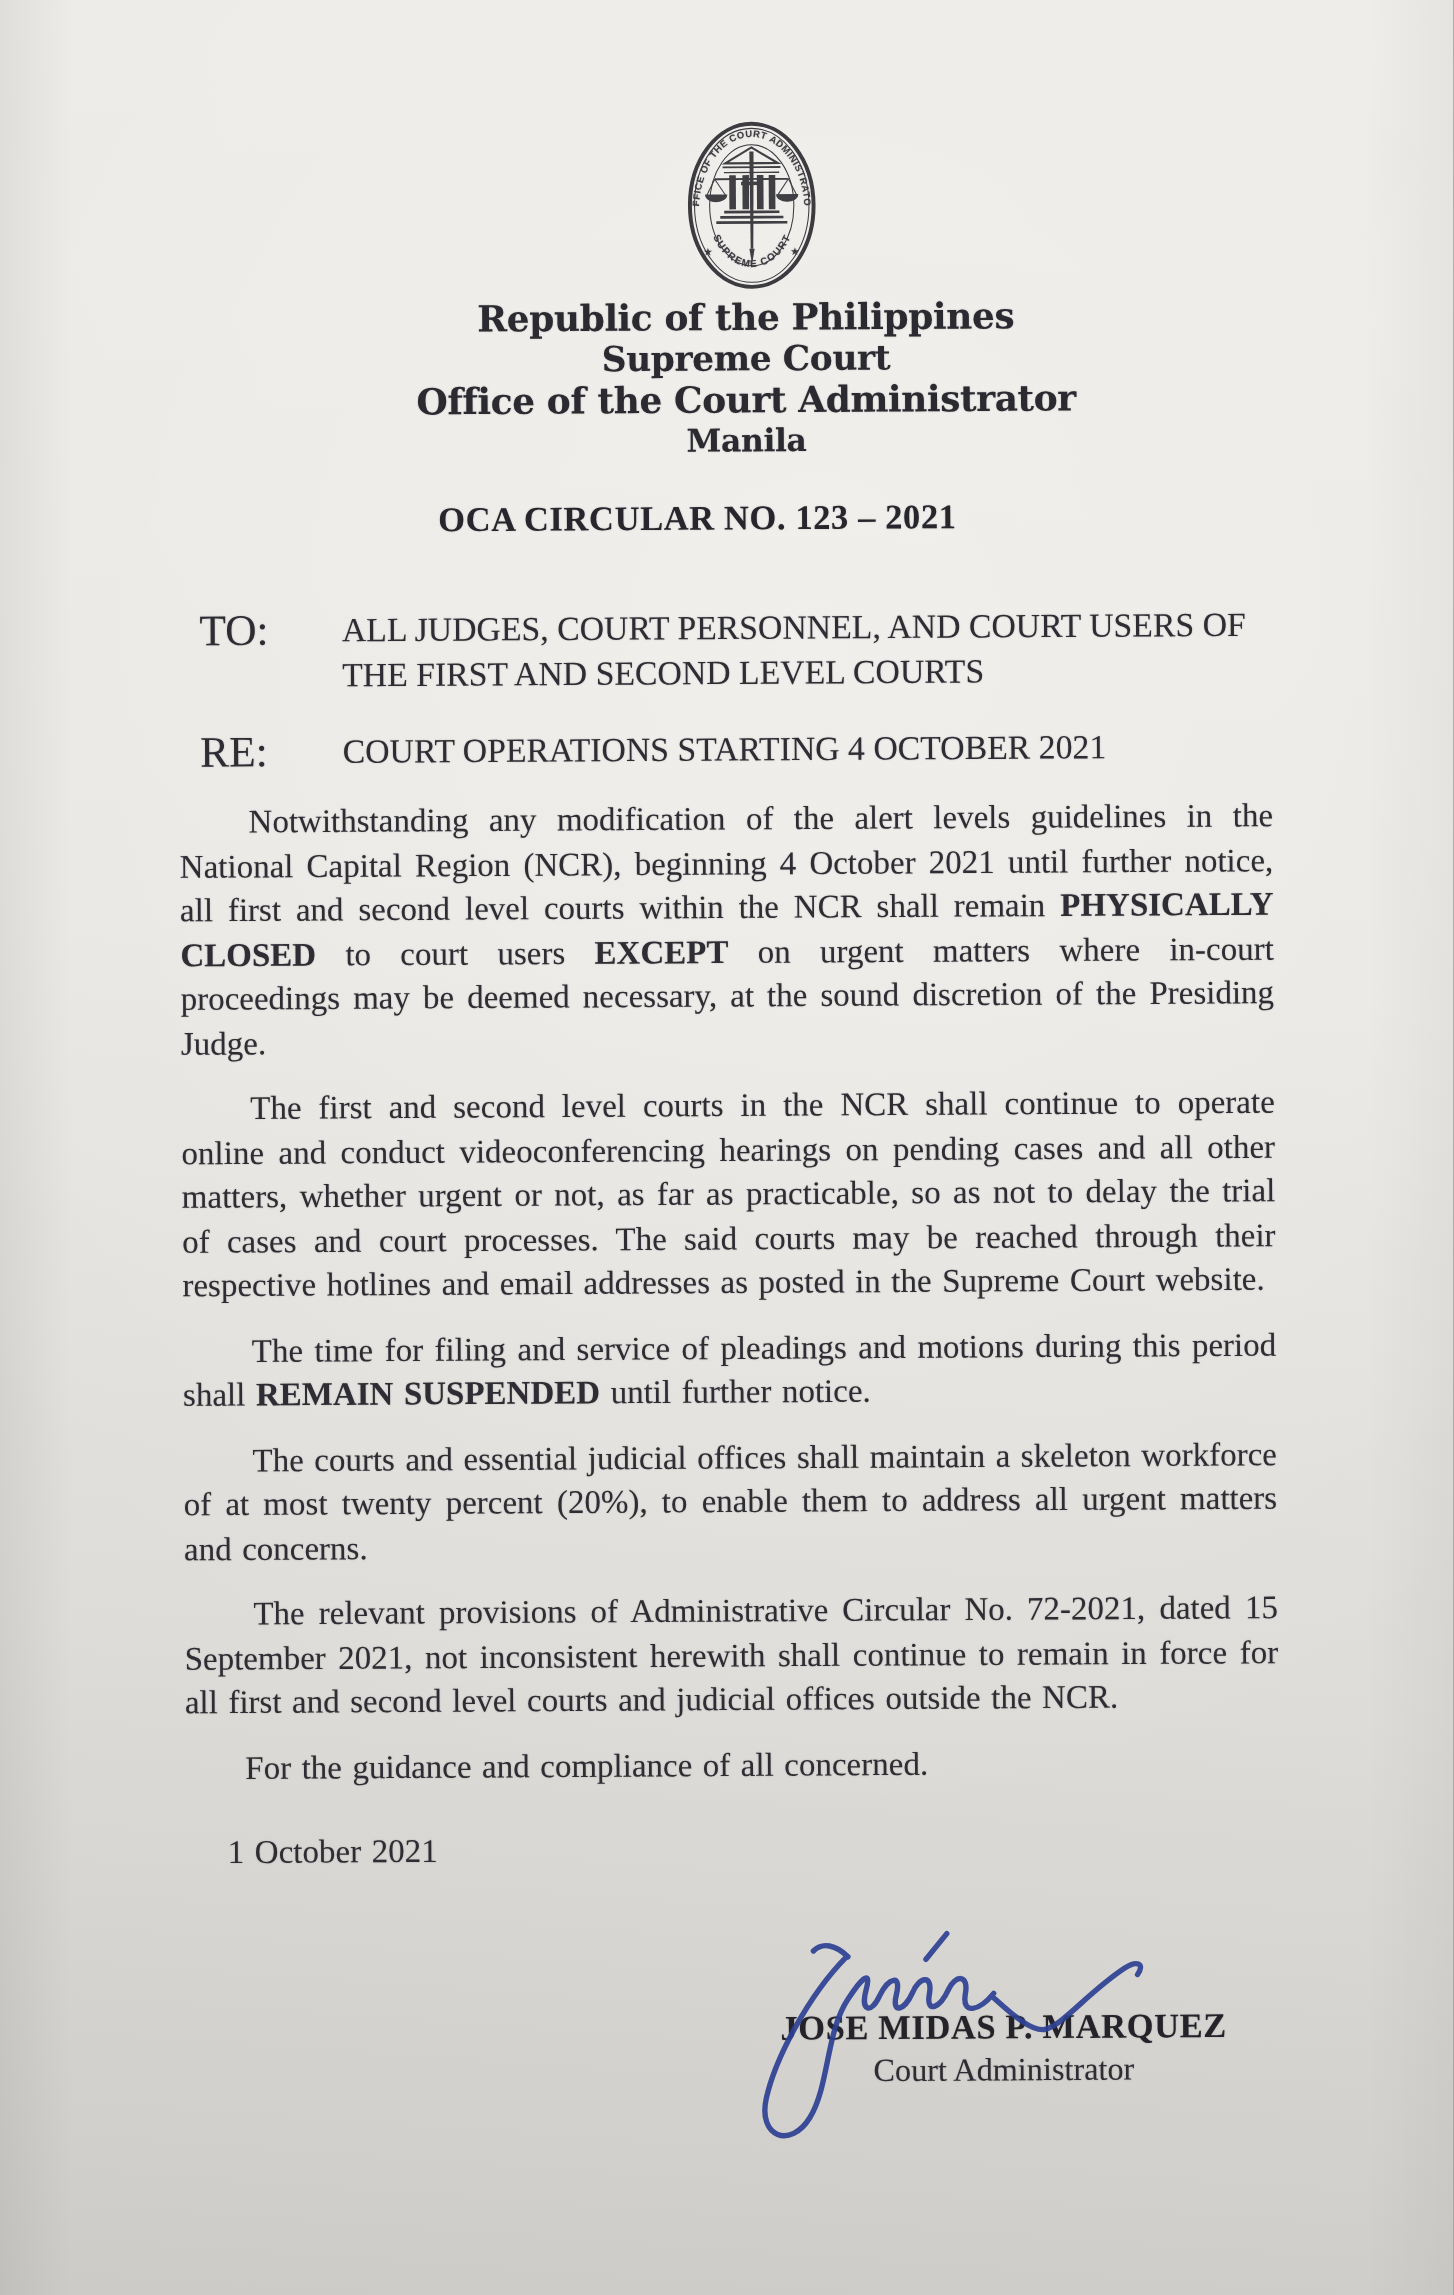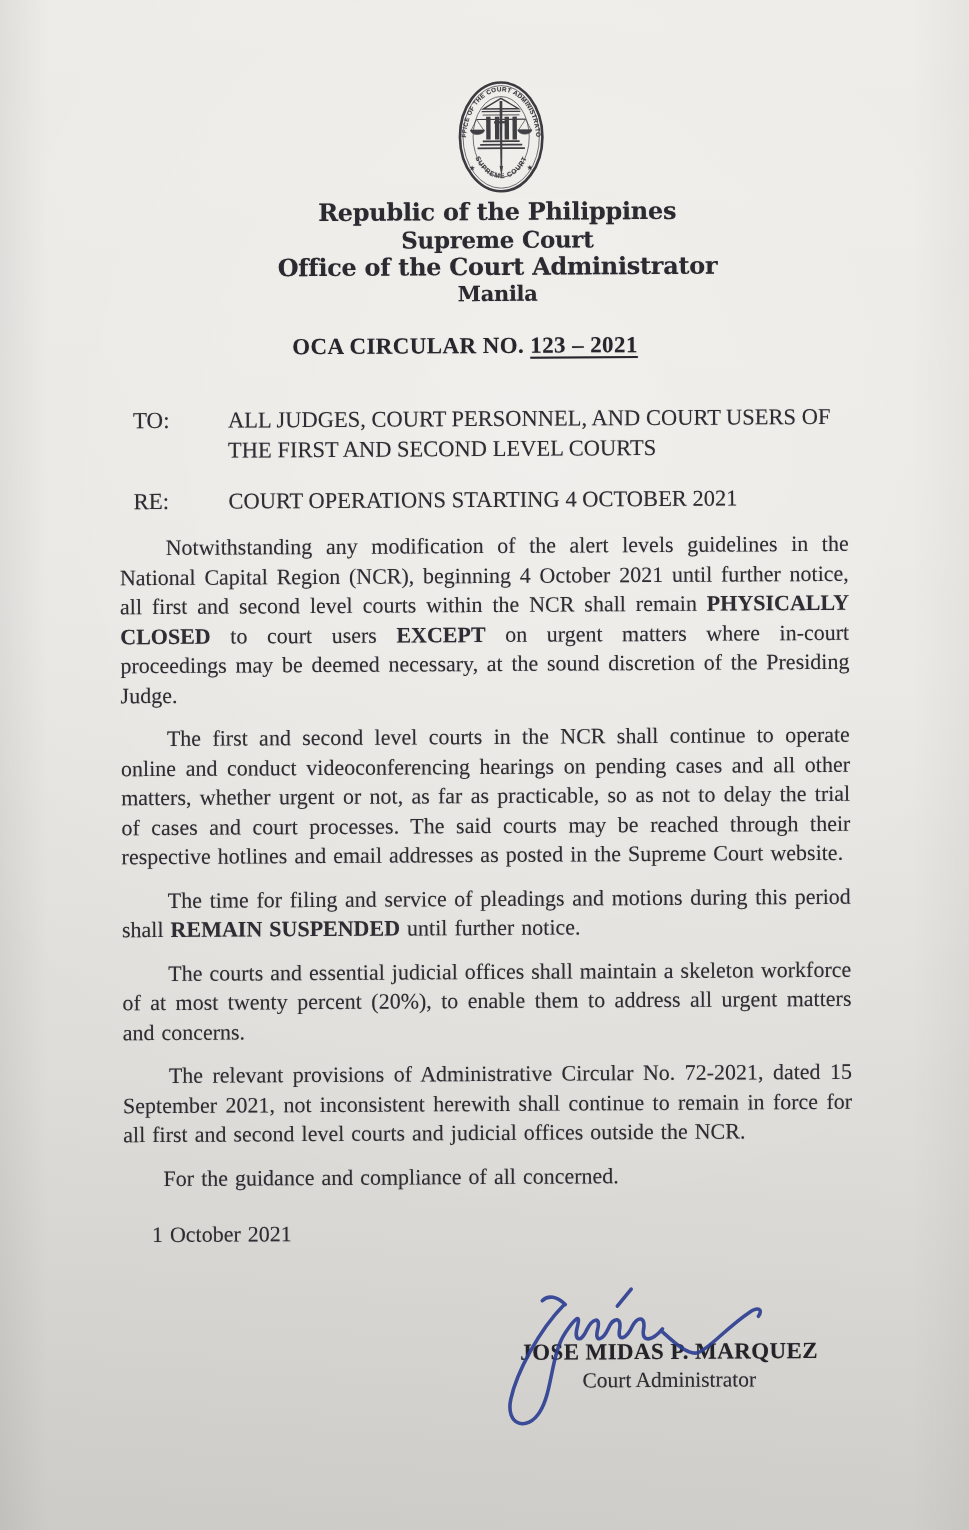--- a/index.html
+++ b/index.html
@@ -22,26 +22,26 @@
   .letterhead{position:absolute;top:198px;left:0;width:100%;text-align:center;transform:translateX(16px);}
   .lh-line{font-family:"DejaVu Serif", serif;font-weight:bold;letter-spacing:-0.3px;color:#2a2a30;}
   .lh-0{font-size:24px;line-height:28px;}
   .lh-1{font-size:23px;line-height:27px;}
   .lh-2{font-size:24px;line-height:28px;}
   .lh-3{font-size:21px;line-height:26px;}
 
   
   .title{position:absolute;top:333px;left:0;width:100%;text-align:center;transform:translateX(-17px);
          font-weight:bold;font-size:23px;letter-spacing:0.4px;color:#26262c;}
-  .underline{text-decoration:underline;text-underline-offset:4px;text-decoration-thickness:2px;}
+  .underline{text-underline-offset:4px;text-decoration-thickness:2px;}
 
   
   .addressing{position:absolute;top:404px;left:135px;width:725px;}
   .addr-row{display:flex;margin-bottom:21px;}
-  .addr-label{width:95px;flex:0 0 95px;font-size:23px;line-height:30px;font-family:Liberation Serif, serif;}
+  .addr-label{width:95px;flex:0 0 95px;font-size:29px;line-height:30px;font-family:Liberation Serif, serif;}
   .addr-text{flex:1;font-size:22.5px;line-height:30px;}
 
   
   .bodycol{position:absolute;top:531px;left:121px;width:729px;font-size:22px;line-height:29.5px;word-spacing:1.5px;}
   .para{margin:0 0 14px 0;text-indent:46px;text-align:justify;}
   .para.closing-line{text-align:left;text-indent:40px;margin-top:9px;}
   .b{font-weight:bold;}
   .date-line{margin:27px 0 0 28px;font-size:22px;}
 
   

